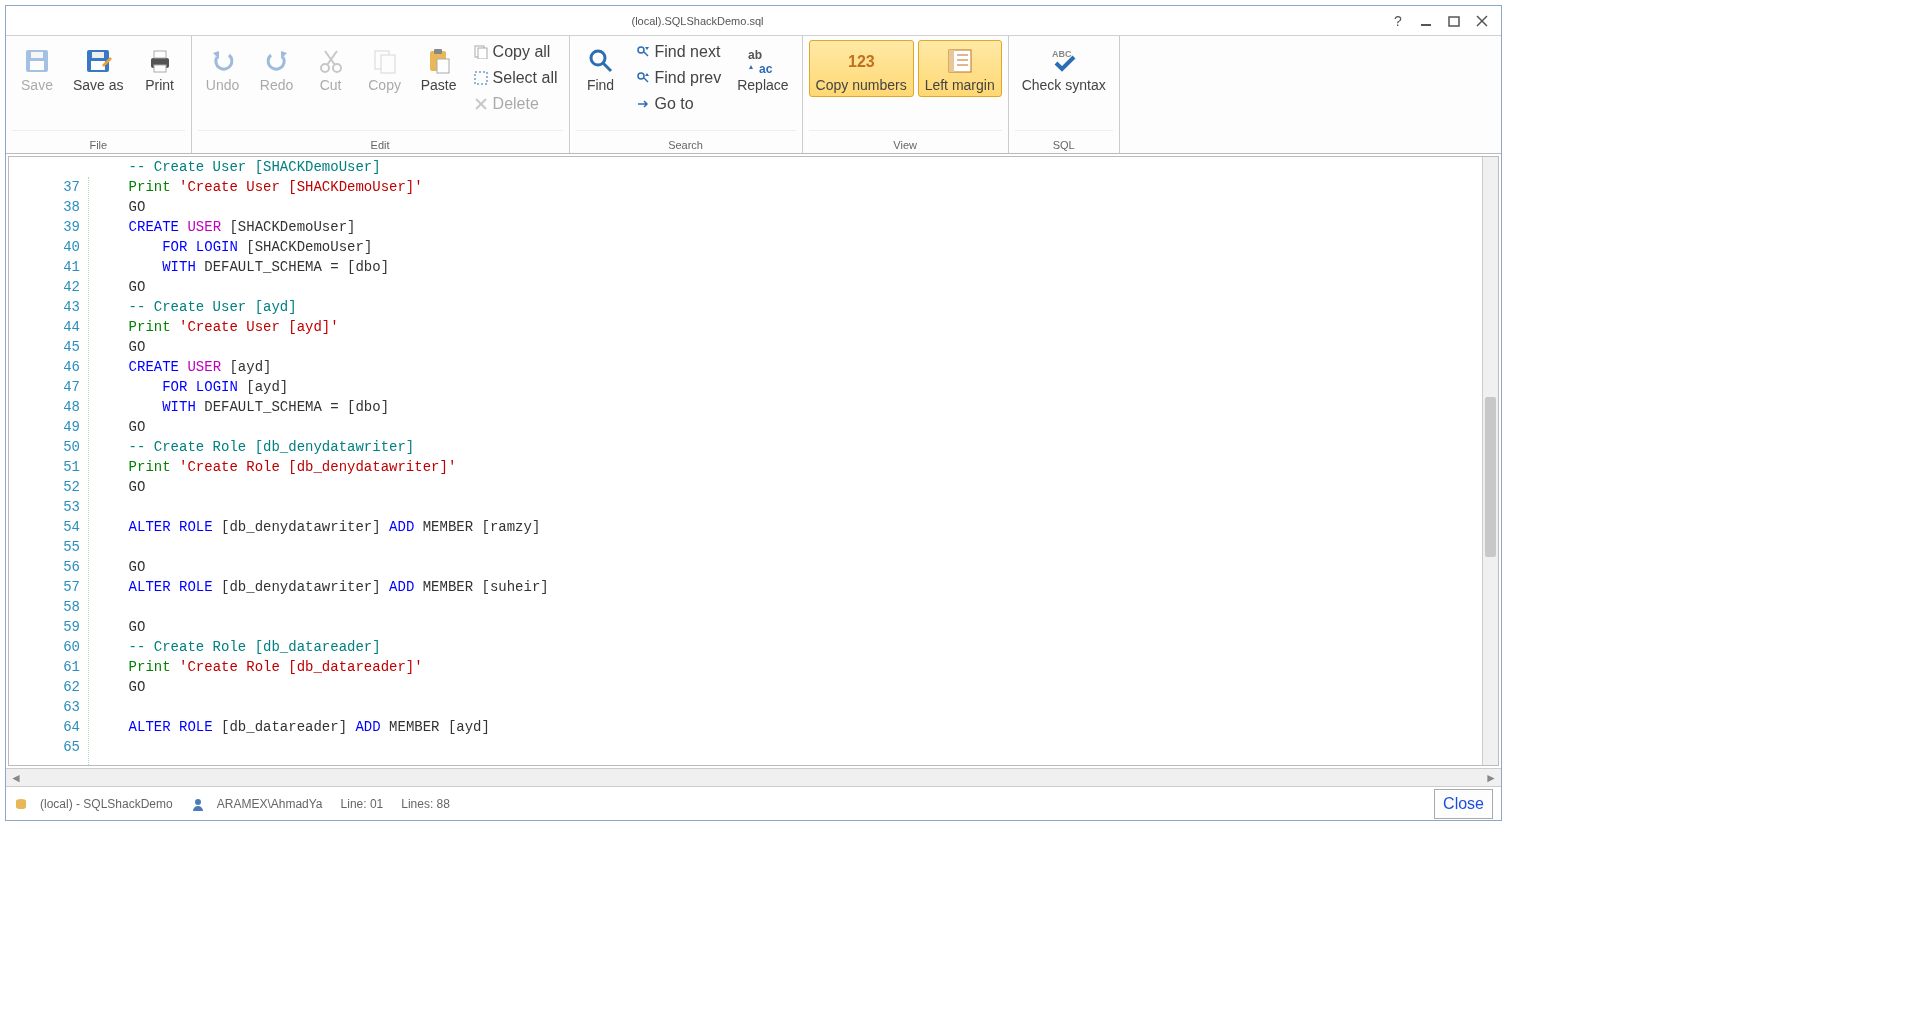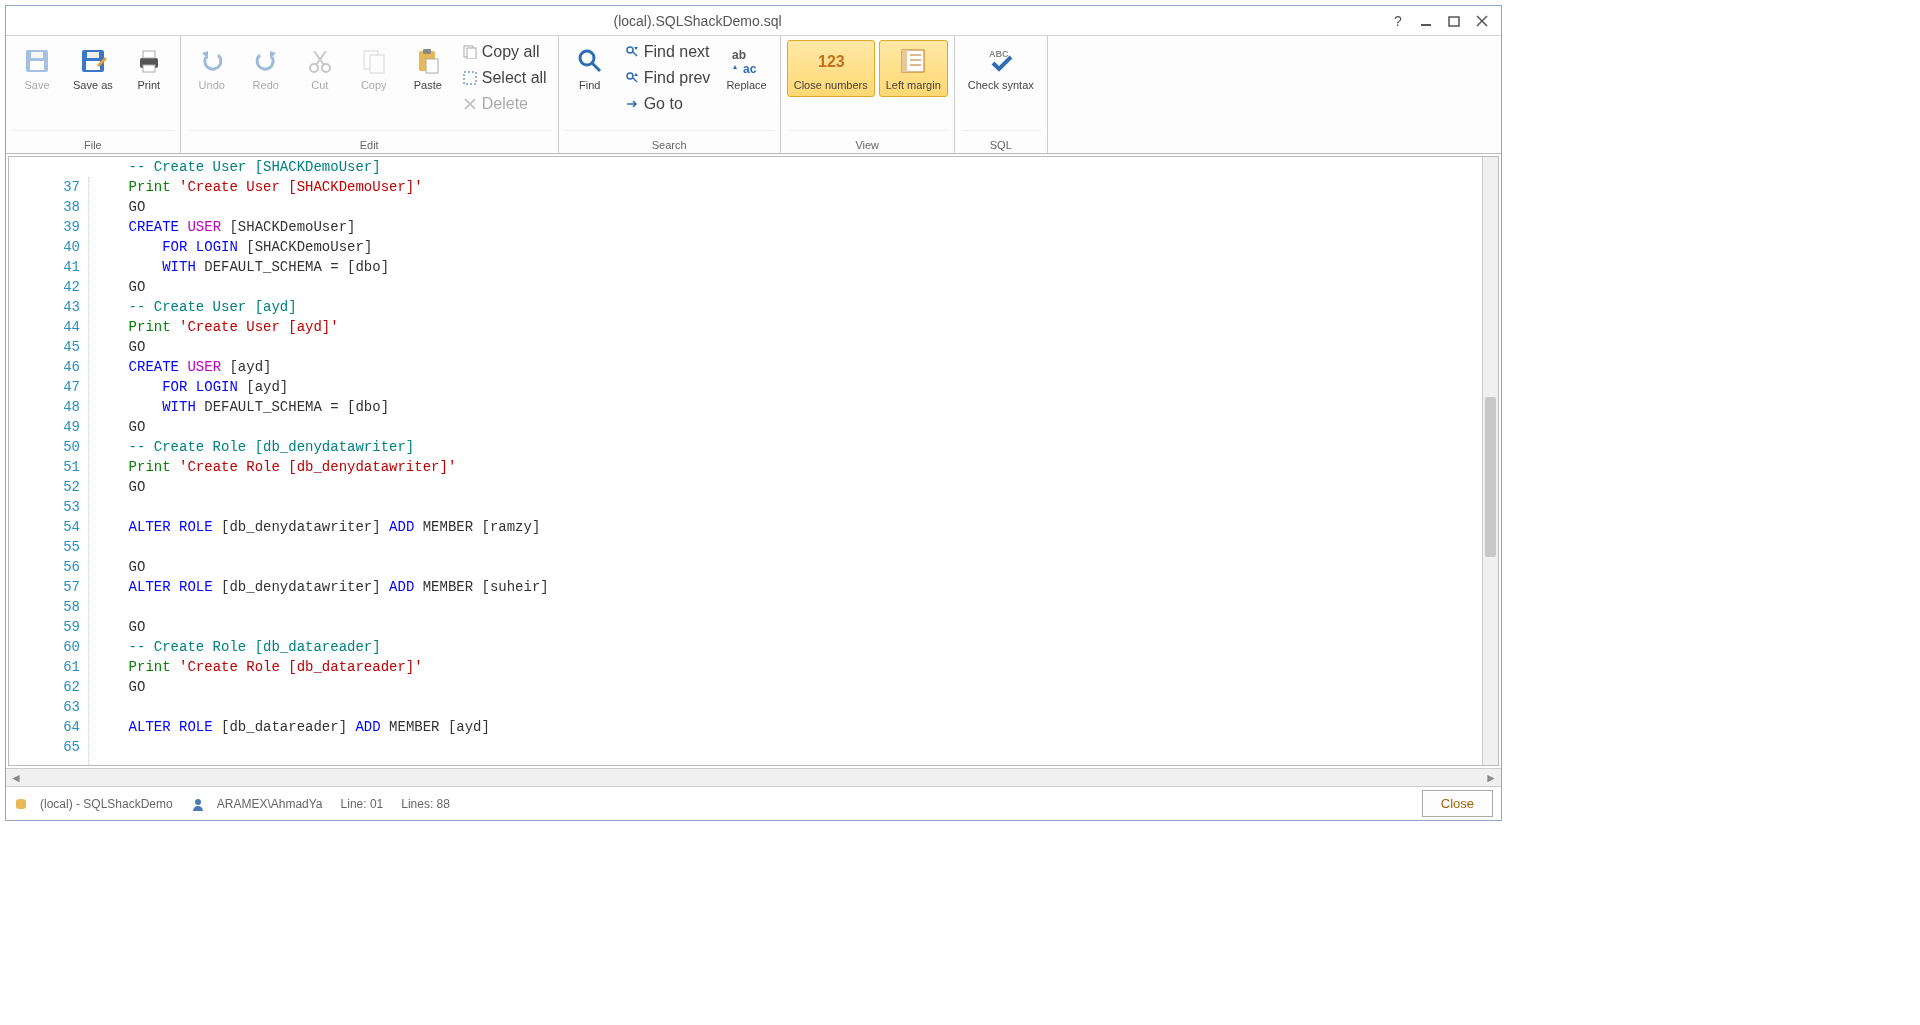--- a/index.html
+++ b/index.html
@@ -23,21 +23,21 @@
   height: 30px;
   display: flex;
   align-items: center;
   background: #fff;
   border-bottom: 1px solid #d0d0d0;
 }
 .title-text {
   flex: 1;
   text-align: center;
   color: #555;
-  font-size: 14px;
+  font-size: 11px;
 }
 .titlebar-controls {
   display: flex;
   gap: 10px;
   padding-right: 10px;
   align-items: center;
 }
 .titlebar-btn {
   width: 18px;
   height: 18px;
@@ -91,21 +91,21 @@
 }
 .rbtn-big .icon {
   width: 32px;
   height: 32px;
   display: flex;
   align-items: center;
   justify-content: center;
   margin-bottom: 2px;
 }
 .rbtn-big .label {
-  font-size: 11px;
+  font-size: 14px;
   text-align: center;
   line-height: 13px;
   color: #444;
 }
 .rbtn-sm {
   display: flex;
   align-items: center;
   gap: 4px;
   padding: 2px 4px;
   cursor: pointer;
@@ -201,26 +201,26 @@
 }
 .status-left {
   display: flex;
   align-items: center;
   gap: 18px;
   color: #666;
   font-size: 12px;
 }
 .status-item { display: flex; align-items: center; gap: 12px; }
 .close-btn {
-  padding: 5px 18px;
+  padding: 5px 8px;
   border: 1px solid #aaa;
   background: #fdfdfd;
   cursor: pointer;
-  font-size: 13px;
-  color: #a16207;
+  font-size: 16px;
+  color: #1d4ed8;
 }
 svg { display: block; }
 </style>
 </head>
 <body>
 
 <div class="window">
 
   <div class="titlebar">
     <div class="title-text">(local).SQLShackDemo.sql</div>
@@ -424,21 +424,21 @@
     </div>
 
     <div class="ribbon-group">
       <div class="ribbon-group-body">
         <div class="rbtn-big active">
           <span class="icon">
               <svg width="32" height="28">
                 <text x="3" y="20" font-size="16" fill="#c07020" font-weight="bold">123</text>
               </svg>
             </span>
-          <span class="label">Close
+          <span class="label">Copy
 numbers</span>
         </div>
         <div class="rbtn-big active">
           <span class="icon">
               <svg width="28" height="28">
                 <rect x="3" y="3" width="22" height="22" fill="#fff" stroke="#c07020"></rect>
                 <rect x="3" y="3" width="5" height="22" fill="#e8c898"></rect>
                 <line x1="11" y1="8" x2="22" y2="8" stroke="#c07020"></line>
                 <line x1="11" y1="13" x2="22" y2="13" stroke="#c07020"></line>
                 <line x1="11" y1="18" x2="22" y2="18" stroke="#c07020"></line>

